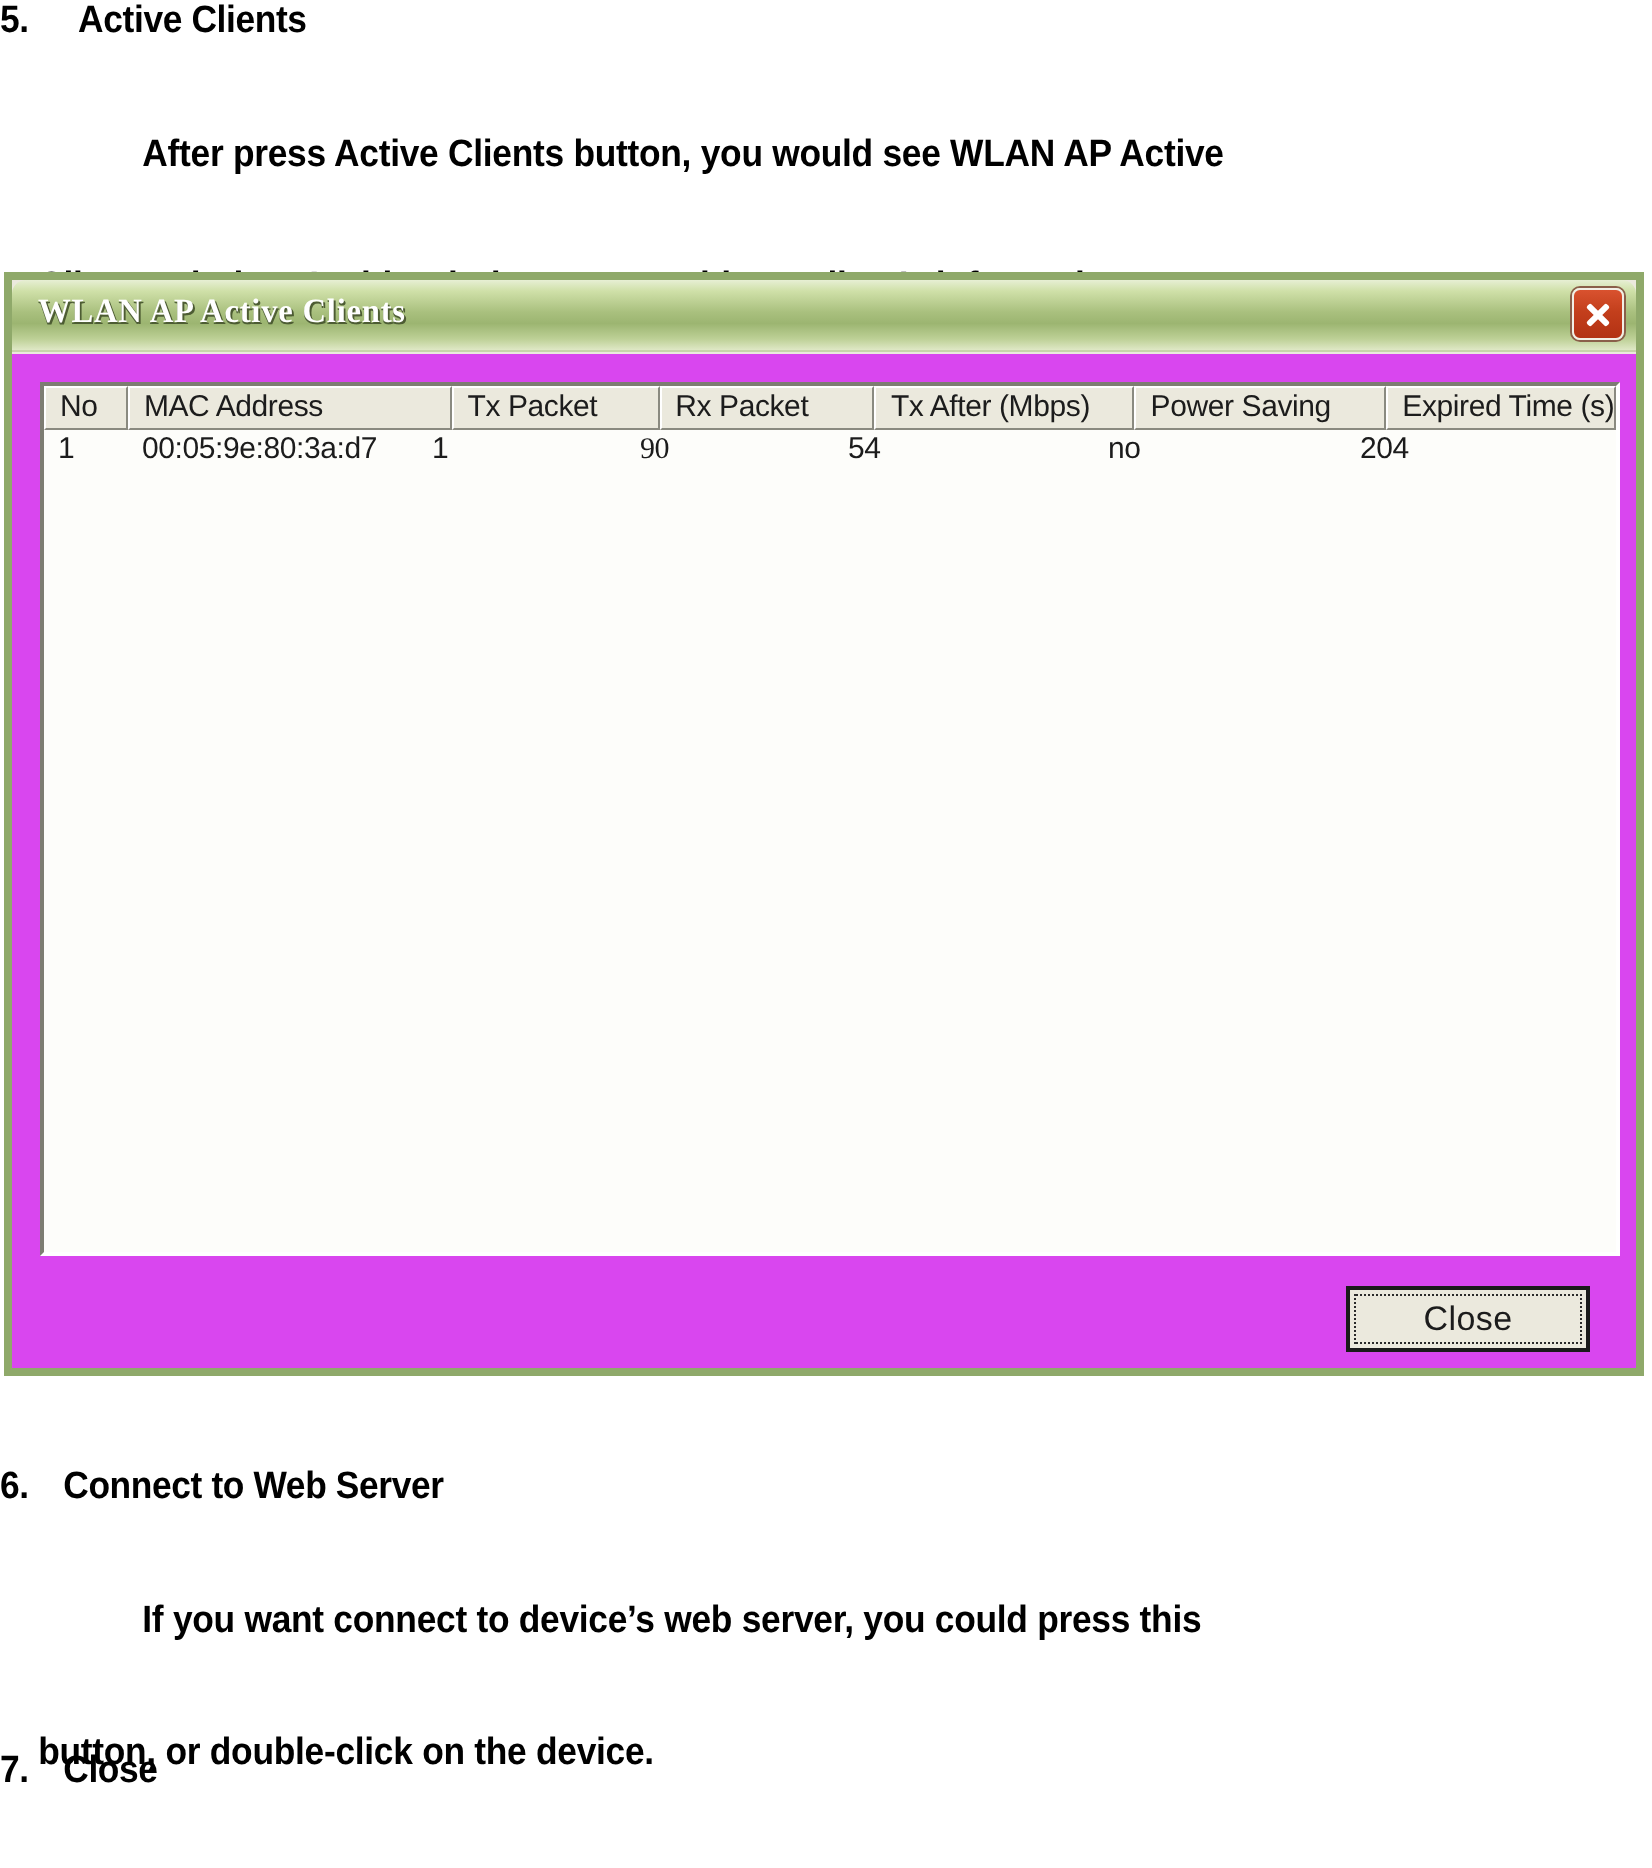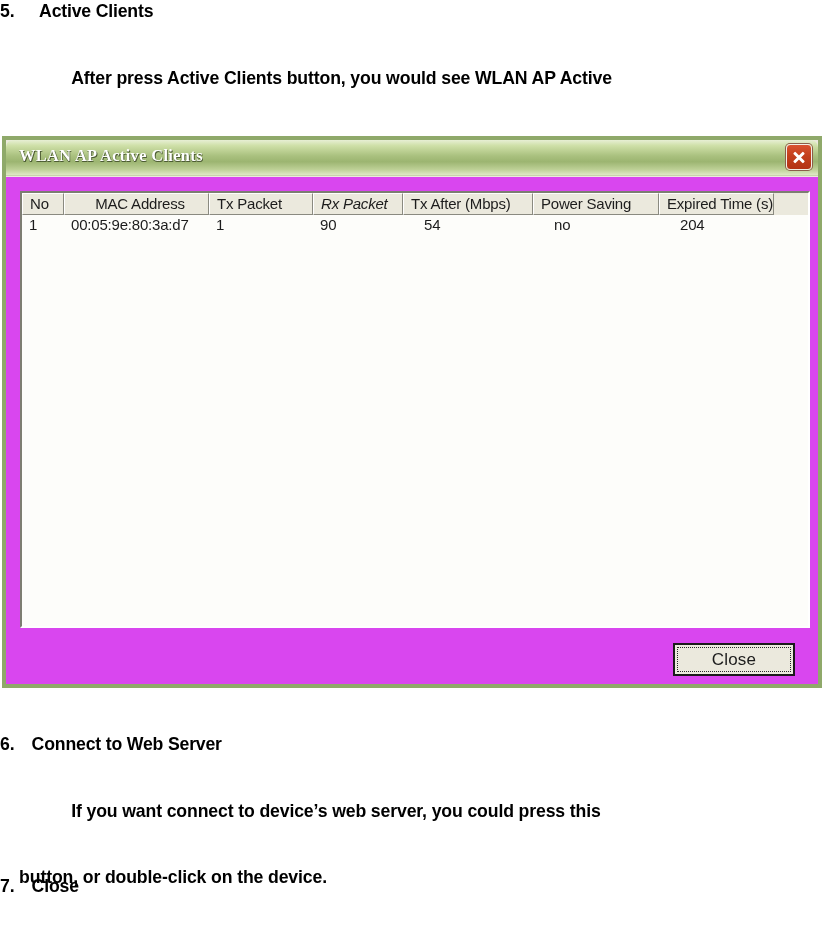--- a/index.html
+++ b/index.html
@@ -240,33 +240,33 @@
     <div class="titlebar">
       <div class="titlebar-text">WLAN AP Active Clients</div>
       <div class="close-x"></div>
     </div>
 
     <div class="win-body">
 
       <div class="listview">
         <div class="lv-header">
             <div class="hcell" style="width: 42px;">No</div>
-            <div class="hcell" style="width: 145px; text-align: center;">MAC Address</div>
+            <div class="hcell" style="width: 162px;">MAC Address</div>
             <div class="hcell" style="width: 104px;">Tx Packet</div>
-            <div class="hcell" style="width: 90px; font-style: italic;">Rx Packet</div>
+            <div class="hcell" style="width: 108px;">Rx Packet</div>
             <div class="hcell" style="width: 130px;">Tx After (Mbps)</div>
             <div class="hcell" style="width: 126px;">Power Saving</div>
             <div class="hcell" style="width: 115px;">Expired Time (s)</div>
           </div>
         <div class="lv-rows">
             <div class="lv-row">
               <div class="dcell" style="width: 42px;">1</div>
               <div class="dcell" style="width: 145px;">00:05:9e:80:3a:d7</div>
               <div class="dcell" style="width: 104px;">1</div>
-              <div class="dcell" style="width: 104px;">90</div>
+              <div class="dcell" style="width: 104px; font-family: Liberation Serif, serif;">90</div>
               <div class="dcell" style="width: 130px;">54</div>
               <div class="dcell" style="width: 126px;">no</div>
               <div class="dcell" style="width: 135px;">204</div>
             </div>
           </div>
       </div>
 
       <div class="close-btn">
         <div class="focus-ring">Close</div>
       </div>

